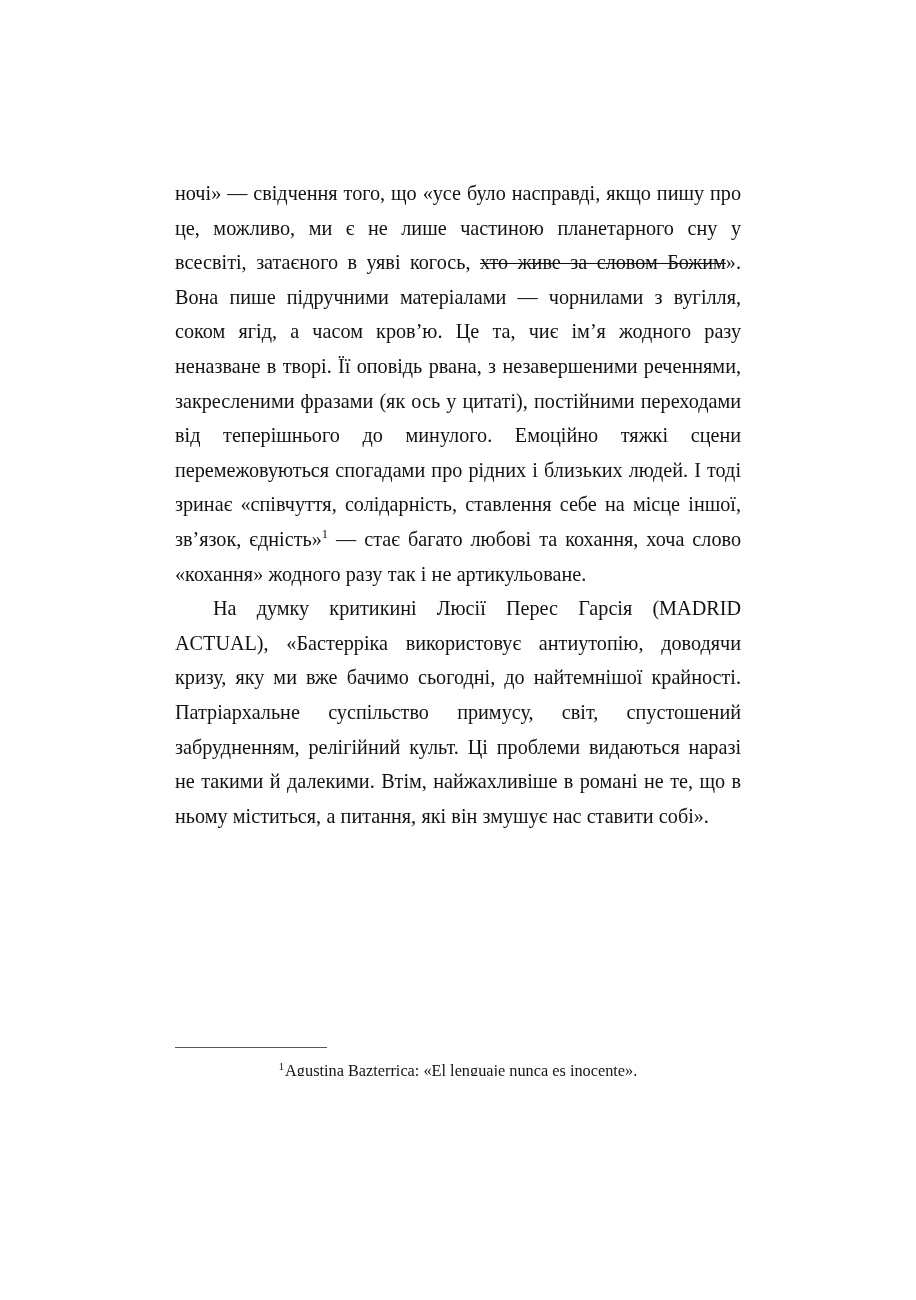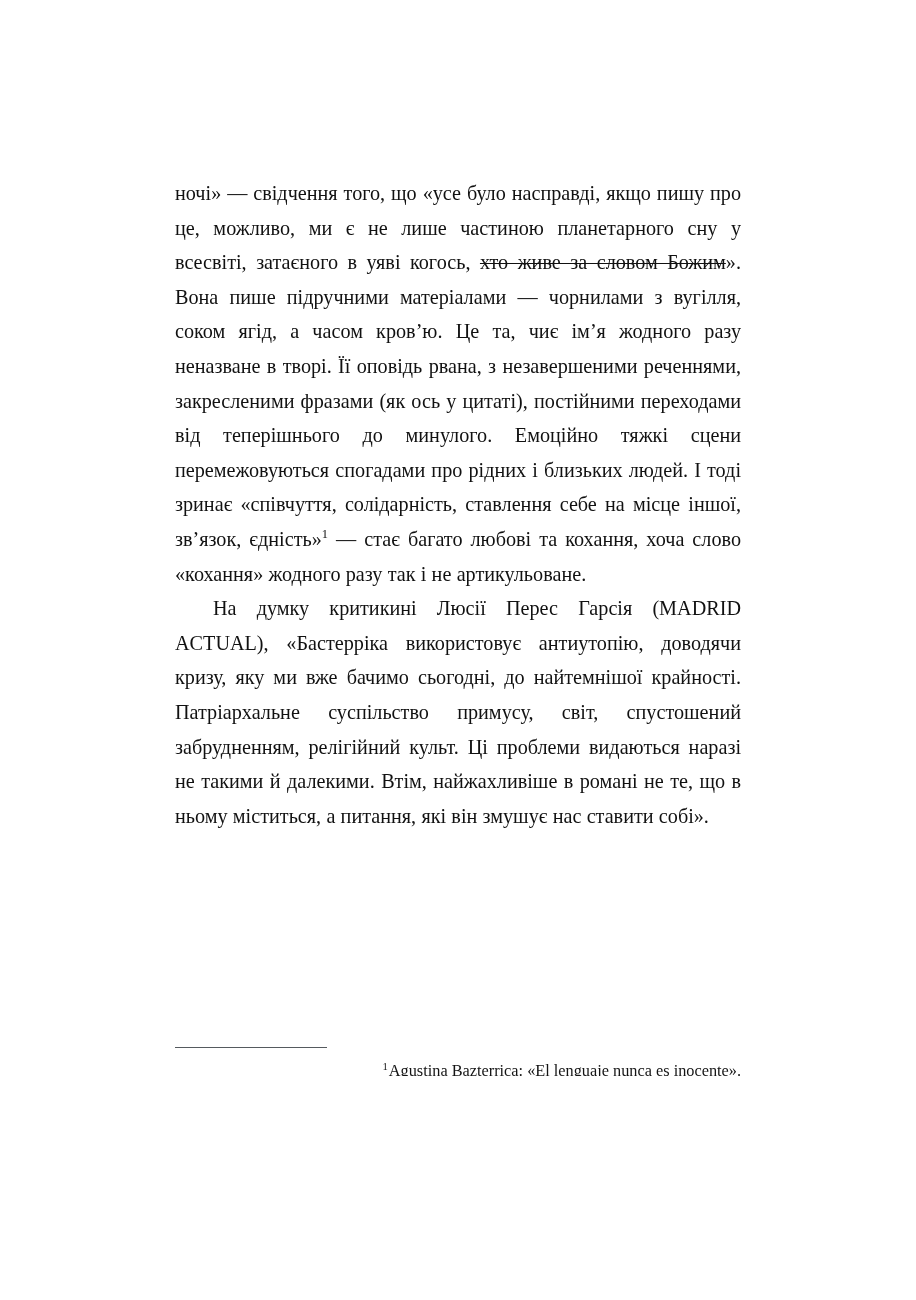--- a/index.html
+++ b/index.html
@@ -60,21 +60,21 @@
     height: 0;
     border-top: 1.4px solid #555a5e;
   }
   .footnote {
     position: absolute;
     left: 175px;
     top: 1057px;
     width: 566px;
     font-size: 16.3px;
     line-height: 27px;
-    text-align: right;
+    text-align: center;
     color: #141414;
   }
   .footnote .fn-line {
     display: block;
     white-space: nowrap;
   }
   .footnote sup {
     font-size: 0.66em;
     vertical-align: super;
     line-height: 0;

